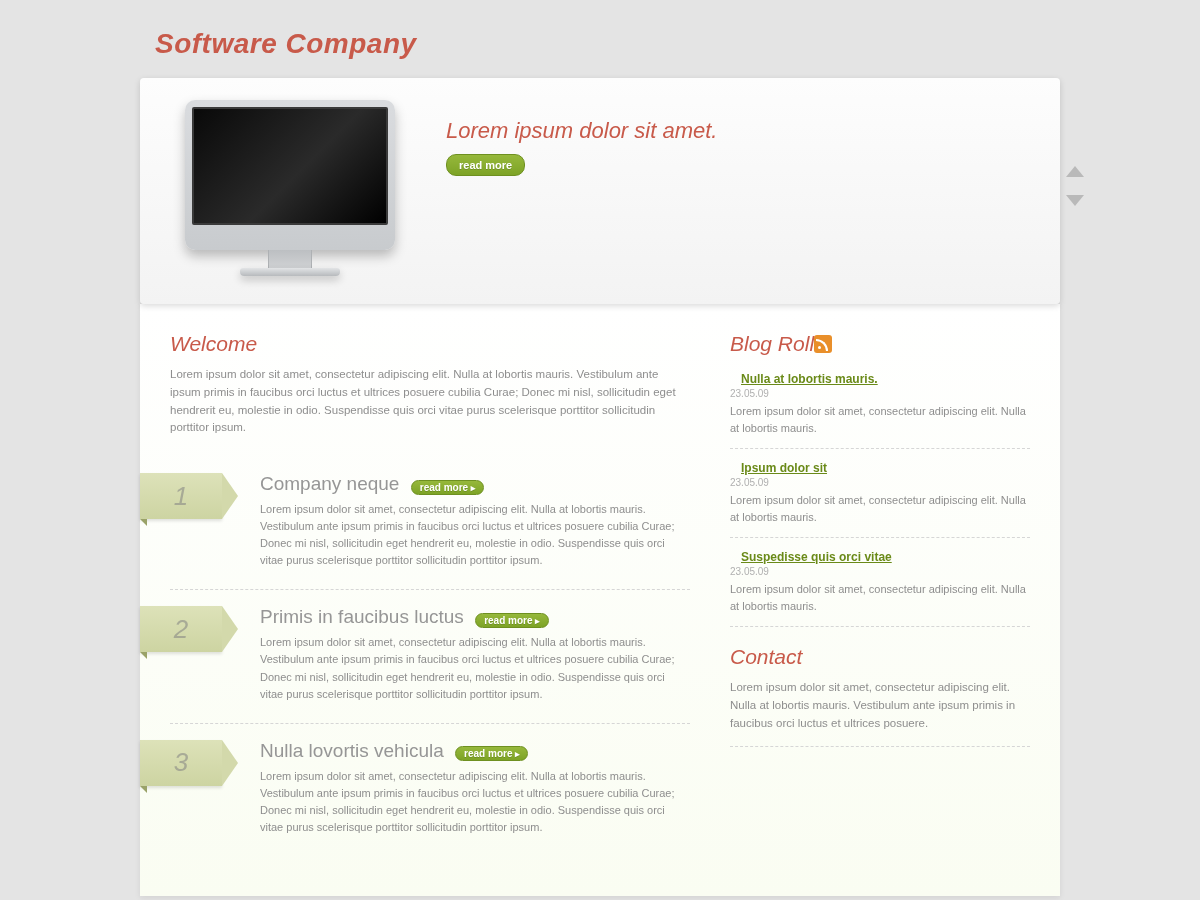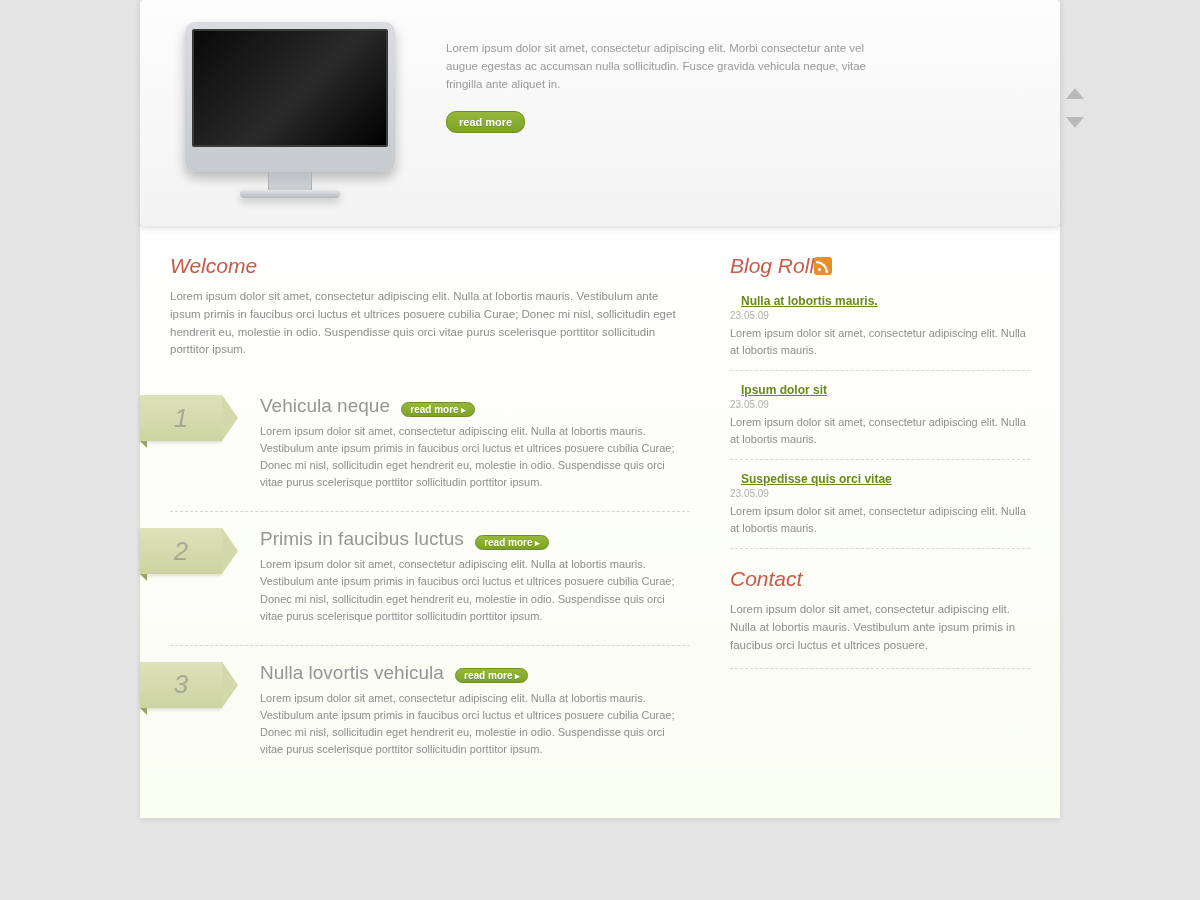--- a/index.html
+++ b/index.html
@@ -296,55 +296,58 @@
     line-height: 1.55;
     color: #8e8e8e;
     padding-bottom: 14px;
     border-bottom: 1px dashed #d6d6d6;
   }
 </style>
 </head>
 <body>
 
 <div class="page">
+  <div class="logo">
+    <h1>Software Company</h1>
+  </div>
 
   <div class="hero">
     <div class="imac-wrap">
       <div class="imac">
         <div class="body">
           <div class="screen"></div>
           <div class="chin">
               <span class="apple"></span>
             </div>
         </div>
         <div class="stand-neck"></div>
         <div class="stand-foot"></div>
       </div>
     </div>
     <div class="hero-text">
-      <p>Lorem ipsum dolor sit amet, consectetur adipiscing elit. Morbi consectetur ante vel augue egestas ac accumsan nulla sollicitudin. Fusce gravida vehicula neque, vitae fringilla ante aliquet in.</p>
+      <h2>Lorem ipsum dolor sit amet.</h2>
       <span class="btn-green">read more</span>
     </div>
     <div class="carousel-nav">
       <div class="arr up"></div>
       <div class="arr down"></div>
     </div>
   </div>
 
 
   <div class="content">
     <div class="main">
       <h3 class="section-title">Welcome</h3>
       <p>Lorem ipsum dolor sit amet, consectetur adipiscing elit. Nulla at lobortis mauris. Vestibulum ante ipsum primis in faucibus orci luctus et ultrices posuere cubilia Curae; Donec mi nisl, sollicitudin eget hendrerit eu, molestie in odio. Suspendisse quis orci vitae purus scelerisque porttitor sollicitudin porttitor ipsum.</p>
 
       <div class="feat-list">
         <div class="feat">
           <div class="flag">1</div>
           <div class="feat-body">
-            <h4>Vehicula neque</h4>
+            <h4>Company neque</h4>
             <span class="btn-green small">read more</span>
             <p>Lorem ipsum dolor sit amet, consectetur adipiscing elit. Nulla at lobortis mauris. Vestibulum ante ipsum primis in faucibus orci luctus et ultrices posuere cubilia Curae; Donec mi nisl, sollicitudin eget hendrerit eu, molestie in odio. Suspendisse quis orci vitae purus scelerisque porttitor sollicitudin porttitor ipsum.</p>
           </div>
         </div>
         <div class="feat">
           <div class="flag">2</div>
           <div class="feat-body">
             <h4>Primis in faucibus luctus</h4>
             <span class="btn-green small">read more</span>
             <p>Lorem ipsum dolor sit amet, consectetur adipiscing elit. Nulla at lobortis mauris. Vestibulum ante ipsum primis in faucibus orci luctus et ultrices posuere cubilia Curae; Donec mi nisl, sollicitudin eget hendrerit eu, molestie in odio. Suspendisse quis orci vitae purus scelerisque porttitor sollicitudin porttitor ipsum.</p>

